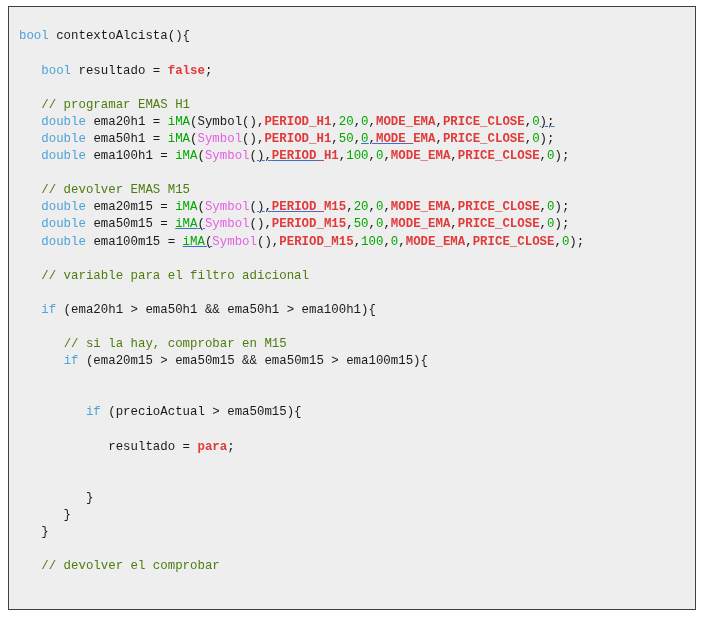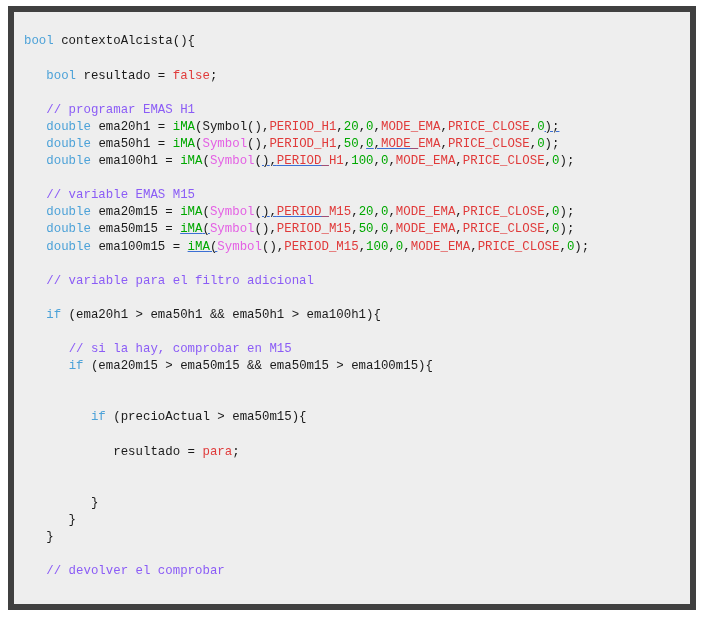--- a/index.html
+++ b/index.html
@@ -13,44 +13,44 @@
     overflow: hidden;
     font-family: "Liberation Mono", "DejaVu Sans Mono", monospace;
   }
   #code-panel {
     position: absolute;
     left: 8px;
     top: 6px;
     width: 688px;
     height: 604px;
     background: #eeeeee;
-    border: 6px solid #404040;
+    border: 1px solid #404040;
     box-sizing: border-box;
     overflow: hidden;
   }
   #code-block {
     position: absolute;
     left: 10px;
     top: 9px;
     right: 2px;
     font-size: 12.4px;
     line-height: 17.1px;
     white-space: pre;
     letter-spacing: 0px;
     color: #000000;
     font-family: "Liberation Mono", "DejaVu Sans Mono", monospace;
   }
   .ln { display: block; min-height: 17.1px; }
   .tok { white-space: pre; }
   
   .t-kw    { color: #4da2d8; }
   .t-plain { color: #1a1a1a; }
-  .t-cmt   { color: #8b5cf6; }
+  .t-cmt   { color: #4d7c0f; }
   .t-magenta { color: #e45fe4; }
-  .t-red   { color: #e03a3a; }
+  .t-red   { color: #e03a3a; font-weight: bold; }
   .t-green { color: #00a800; }
   .spell {
     text-decoration: underline;
     text-decoration-color: #3b6fd4;
     text-decoration-thickness: 1px;
     text-underline-offset: 1px;
   }
 </style>
 </head>
 <body>
@@ -58,21 +58,21 @@
 <div id="code-panel">
   <pre id="code-block"><span class="ln"><span class="tok t-kw">bool </span><span class="tok t-plain">contextoAlcista(){</span>
 </span><span class="ln">
 </span><span class="ln"><span class="tok t-plain">   </span><span class="tok t-kw">bool </span><span class="tok t-plain">resultado = </span><span class="tok t-red">false</span><span class="tok t-plain">;</span>
 </span><span class="ln">
 </span><span class="ln"><span class="tok t-plain">   </span><span class="tok t-cmt">// programar EMAS H1</span>
 </span><span class="ln"><span class="tok t-plain">   </span><span class="tok t-kw">double </span><span class="tok t-plain">ema20h1 = </span><span class="tok t-green">iMA</span><span class="tok t-plain">(Symbol(),</span><span class="tok t-red">PERIOD_H1</span><span class="tok t-plain">,</span><span class="tok t-green">20</span><span class="tok t-plain">,</span><span class="tok t-green">0</span><span class="tok t-plain">,</span><span class="tok t-red">MODE_EMA</span><span class="tok t-plain">,</span><span class="tok t-red">PRICE_CLOSE</span><span class="tok t-plain">,</span><span class="tok t-green">0</span><span class="tok t-plain spell">);</span>
 </span><span class="ln"><span class="tok t-plain">   </span><span class="tok t-kw">double </span><span class="tok t-plain">ema50h1 = </span><span class="tok t-green">iMA</span><span class="tok t-plain">(</span><span class="tok t-magenta">Symbol</span><span class="tok t-plain">(),</span><span class="tok t-red">PERIOD_H1</span><span class="tok t-plain">,</span><span class="tok t-green">50</span><span class="tok t-plain">,</span><span class="tok t-green spell">0</span><span class="tok t-plain spell">,</span><span class="tok t-red spell">MODE_</span><span class="tok t-red">EMA</span><span class="tok t-plain">,</span><span class="tok t-red">PRICE_CLOSE</span><span class="tok t-plain">,</span><span class="tok t-green">0</span><span class="tok t-plain">);</span>
 </span><span class="ln"><span class="tok t-plain">   </span><span class="tok t-kw">double </span><span class="tok t-plain">ema100h1 = </span><span class="tok t-green">iMA</span><span class="tok t-plain">(</span><span class="tok t-magenta">Symbol</span><span class="tok t-plain">(</span><span class="tok t-plain spell">)</span><span class="tok t-plain spell">,</span><span class="tok t-red spell">PERIOD_</span><span class="tok t-red">H1</span><span class="tok t-plain">,</span><span class="tok t-green">100</span><span class="tok t-plain">,</span><span class="tok t-green">0</span><span class="tok t-plain">,</span><span class="tok t-red">MODE_EMA</span><span class="tok t-plain">,</span><span class="tok t-red">PRICE_CLOSE</span><span class="tok t-plain">,</span><span class="tok t-green">0</span><span class="tok t-plain">);</span>
 </span><span class="ln">
-</span><span class="ln"><span class="tok t-plain">   </span><span class="tok t-cmt">// variable EMAS M15</span>
+</span><span class="ln"><span class="tok t-plain">   </span><span class="tok t-cmt">// devolver EMAS M15</span>
 </span><span class="ln"><span class="tok t-plain">   </span><span class="tok t-kw">double </span><span class="tok t-plain">ema20m15 = </span><span class="tok t-green">iMA</span><span class="tok t-plain">(</span><span class="tok t-magenta">Symbol</span><span class="tok t-plain">(</span><span class="tok t-plain spell">)</span><span class="tok t-plain spell">,</span><span class="tok t-red spell">PERIOD_</span><span class="tok t-red">M15</span><span class="tok t-plain">,</span><span class="tok t-green">20</span><span class="tok t-plain">,</span><span class="tok t-green">0</span><span class="tok t-plain">,</span><span class="tok t-red">MODE_EMA</span><span class="tok t-plain">,</span><span class="tok t-red">PRICE_CLOSE</span><span class="tok t-plain">,</span><span class="tok t-green">0</span><span class="tok t-plain">);</span>
 </span><span class="ln"><span class="tok t-plain">   </span><span class="tok t-kw">double </span><span class="tok t-plain">ema50m15 = </span><span class="tok t-green spell">iMA</span><span class="tok t-plain spell">(</span><span class="tok t-magenta">Symbol</span><span class="tok t-plain">(),</span><span class="tok t-red">PERIOD_M15</span><span class="tok t-plain">,</span><span class="tok t-green">50</span><span class="tok t-plain">,</span><span class="tok t-green">0</span><span class="tok t-plain">,</span><span class="tok t-red">MODE_EMA</span><span class="tok t-plain">,</span><span class="tok t-red">PRICE_CLOSE</span><span class="tok t-plain">,</span><span class="tok t-green">0</span><span class="tok t-plain">);</span>
 </span><span class="ln"><span class="tok t-plain">   </span><span class="tok t-kw">double </span><span class="tok t-plain">ema100m15 = </span><span class="tok t-green spell">iMA</span><span class="tok t-plain spell">(</span><span class="tok t-magenta">Symbol</span><span class="tok t-plain">(),</span><span class="tok t-red">PERIOD_M15</span><span class="tok t-plain">,</span><span class="tok t-green">100</span><span class="tok t-plain">,</span><span class="tok t-green">0</span><span class="tok t-plain">,</span><span class="tok t-red">MODE_EMA</span><span class="tok t-plain">,</span><span class="tok t-red">PRICE_CLOSE</span><span class="tok t-plain">,</span><span class="tok t-green">0</span><span class="tok t-plain">);</span>
 </span><span class="ln">
 </span><span class="ln"><span class="tok t-plain">   </span><span class="tok t-cmt">// variable para el filtro adicional</span>
 </span><span class="ln">
 </span><span class="ln"><span class="tok t-plain">   </span><span class="tok t-kw">if</span><span class="tok t-plain"> (ema20h1 &gt; ema50h1 &amp;&amp; ema50h1 &gt; ema100h1){</span>
 </span><span class="ln">
 </span><span class="ln"><span class="tok t-plain">      </span><span class="tok t-cmt">// si la hay, comprobar en M15</span>
 </span><span class="ln"><span class="tok t-plain">      </span><span class="tok t-kw">if</span><span class="tok t-plain"> (ema20m15 &gt; ema50m15 &amp;&amp; ema50m15 &gt; ema100m15){</span>

